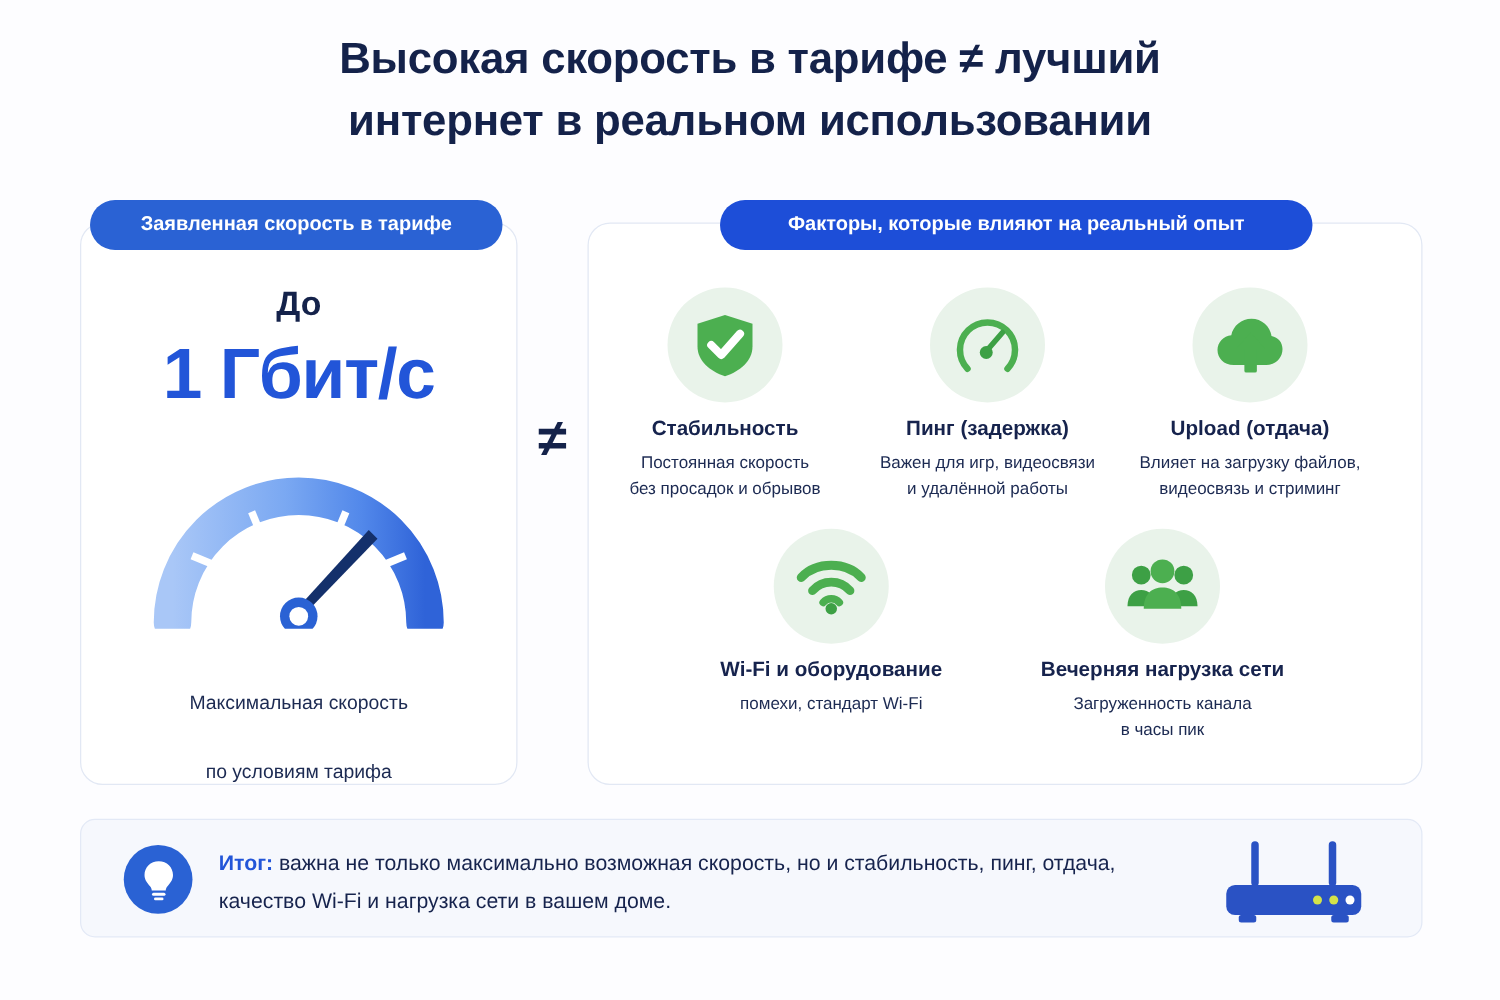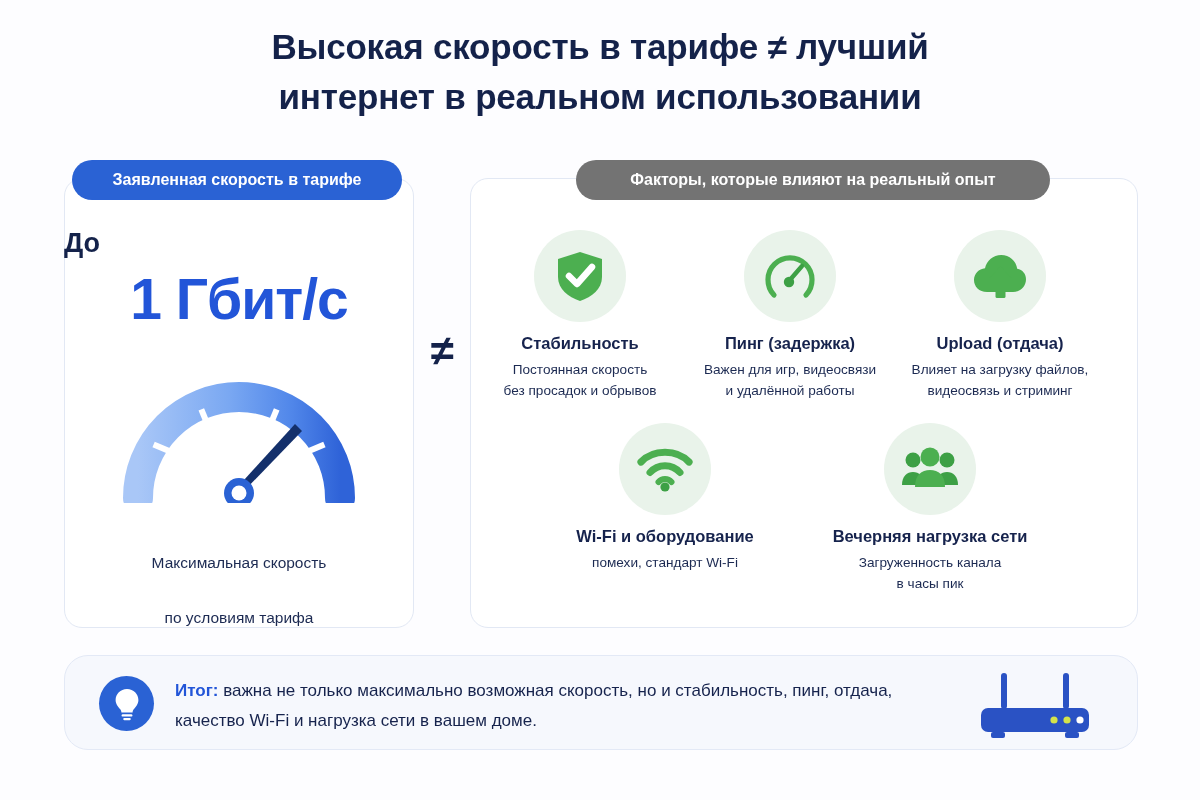--- a/index.html
+++ b/index.html
@@ -50,27 +50,27 @@
     border-radius: 22px;
     color: #ffffff;
     font-size: 16px;
     font-weight: bold;
     line-height: 40px;
     text-align: center;
     height: 40px;
     white-space: nowrap;
   }
   .badge-blue  { background: #2a62d4; left: 72px;  top: 160px; width: 330px; }
-  .badge-green { background: #737373; left: 576px; top: 160px; width: 474px; }
+  .badge-green { background: #1d4ed8; left: 576px; top: 160px; width: 474px; }
 
   
   .do-label {
     position: absolute;
     left: 64px; top: 228px; width: 350px;
-    text-align: left;
+    text-align: center;
     font-size: 27px;
     font-weight: bold;
     color: #14224a;
   }
   .speed-value {
     position: absolute;
     left: 64px; top: 266px; width: 350px;
     text-align: center;
     font-size: 57px;
     font-weight: bold;
@@ -139,21 +139,21 @@
   .f4 { left: 565px; top: 423px; }
   .f5 { left: 830px; top: 423px; }
 
   
   .summary {
     position: absolute;
     left: 64px; top: 655px;
     width: 1074px; height: 95px;
     background: #f6f8fd;
     border: 1.5px solid #e3e9f6;
-    border-radius: 24px;
+    border-radius: 12px;
   }
   .bulb-circle {
     position: absolute;
     left: 34px; top: 20px;
     width: 55px; height: 55px;
     border-radius: 50%;
     background: #2a62d4;
     display: flex;
     align-items: center;
     justify-content: center;

